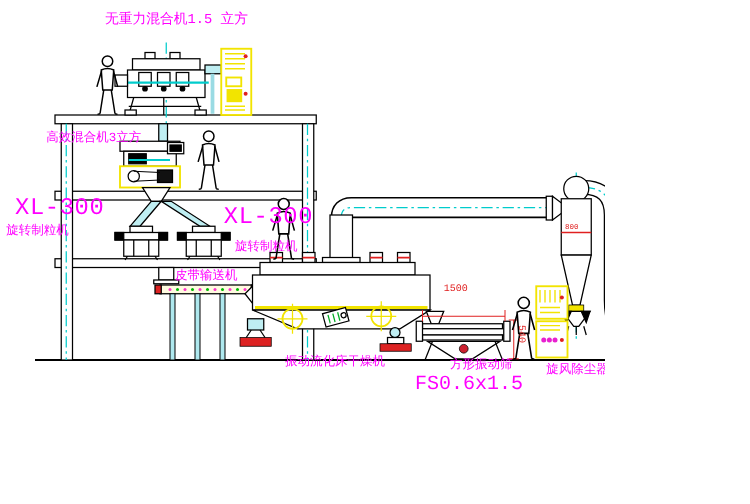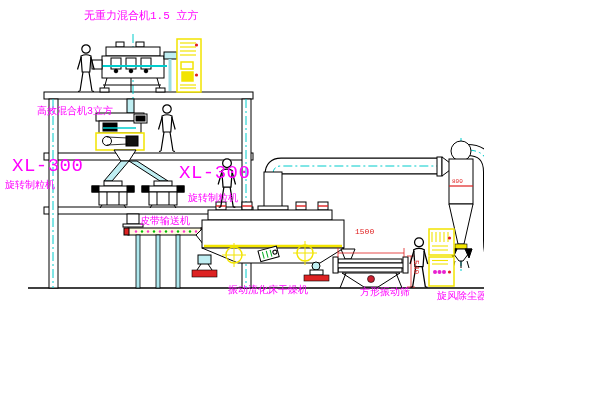--- a/index.html
+++ b/index.html
@@ -296,19 +296,20 @@
 
   <div class="lbl mag fs11" style="left:84px;top:11px;">无重力混合机1.5 立方</div>
   <div class="lbl mag fs10" style="left:37px;top:107px;">高效混合机3立方</div>
   <div class="lbl mag xl" style="left:12px;top:157px;">XL-300</div>
   <div class="lbl mag fs10" style="left:5px;top:181px;">旋转制粒机</div>
   <div class="lbl mag xl" style="left:179px;top:164px;">XL-300</div>
   <div class="lbl mag fs10" style="left:188px;top:194px;">旋转制粒机</div>
   <div class="lbl mag fs10" style="left:140px;top:217px;">皮带输送机</div>
   <div class="lbl mag fs10" style="left:228px;top:286px;">振动流化床干燥机</div>
   <div class="lbl mag fs10" style="left:360px;top:288px;">方形振动筛</div>
+  <div class="lbl mag model" style="left:332px;top:299px;">FS0.6x1.5</div>
   <div class="lbl mag fs10" style="left:437px;top:292px;">旋风除尘器</div>
   <div class="lbl mag fs10" style="left:518px;top:292px;">引风机</div>
   <div class="lbl red dim" style="left:355px;top:228px;">1500</div>
   <div class="lbl red dim-v" style="left:412px;top:260px;">540</div>
   <div class="lbl red tiny" style="left:452px;top:179px;">800</div>
 
 </div>
 
 </body></html>

